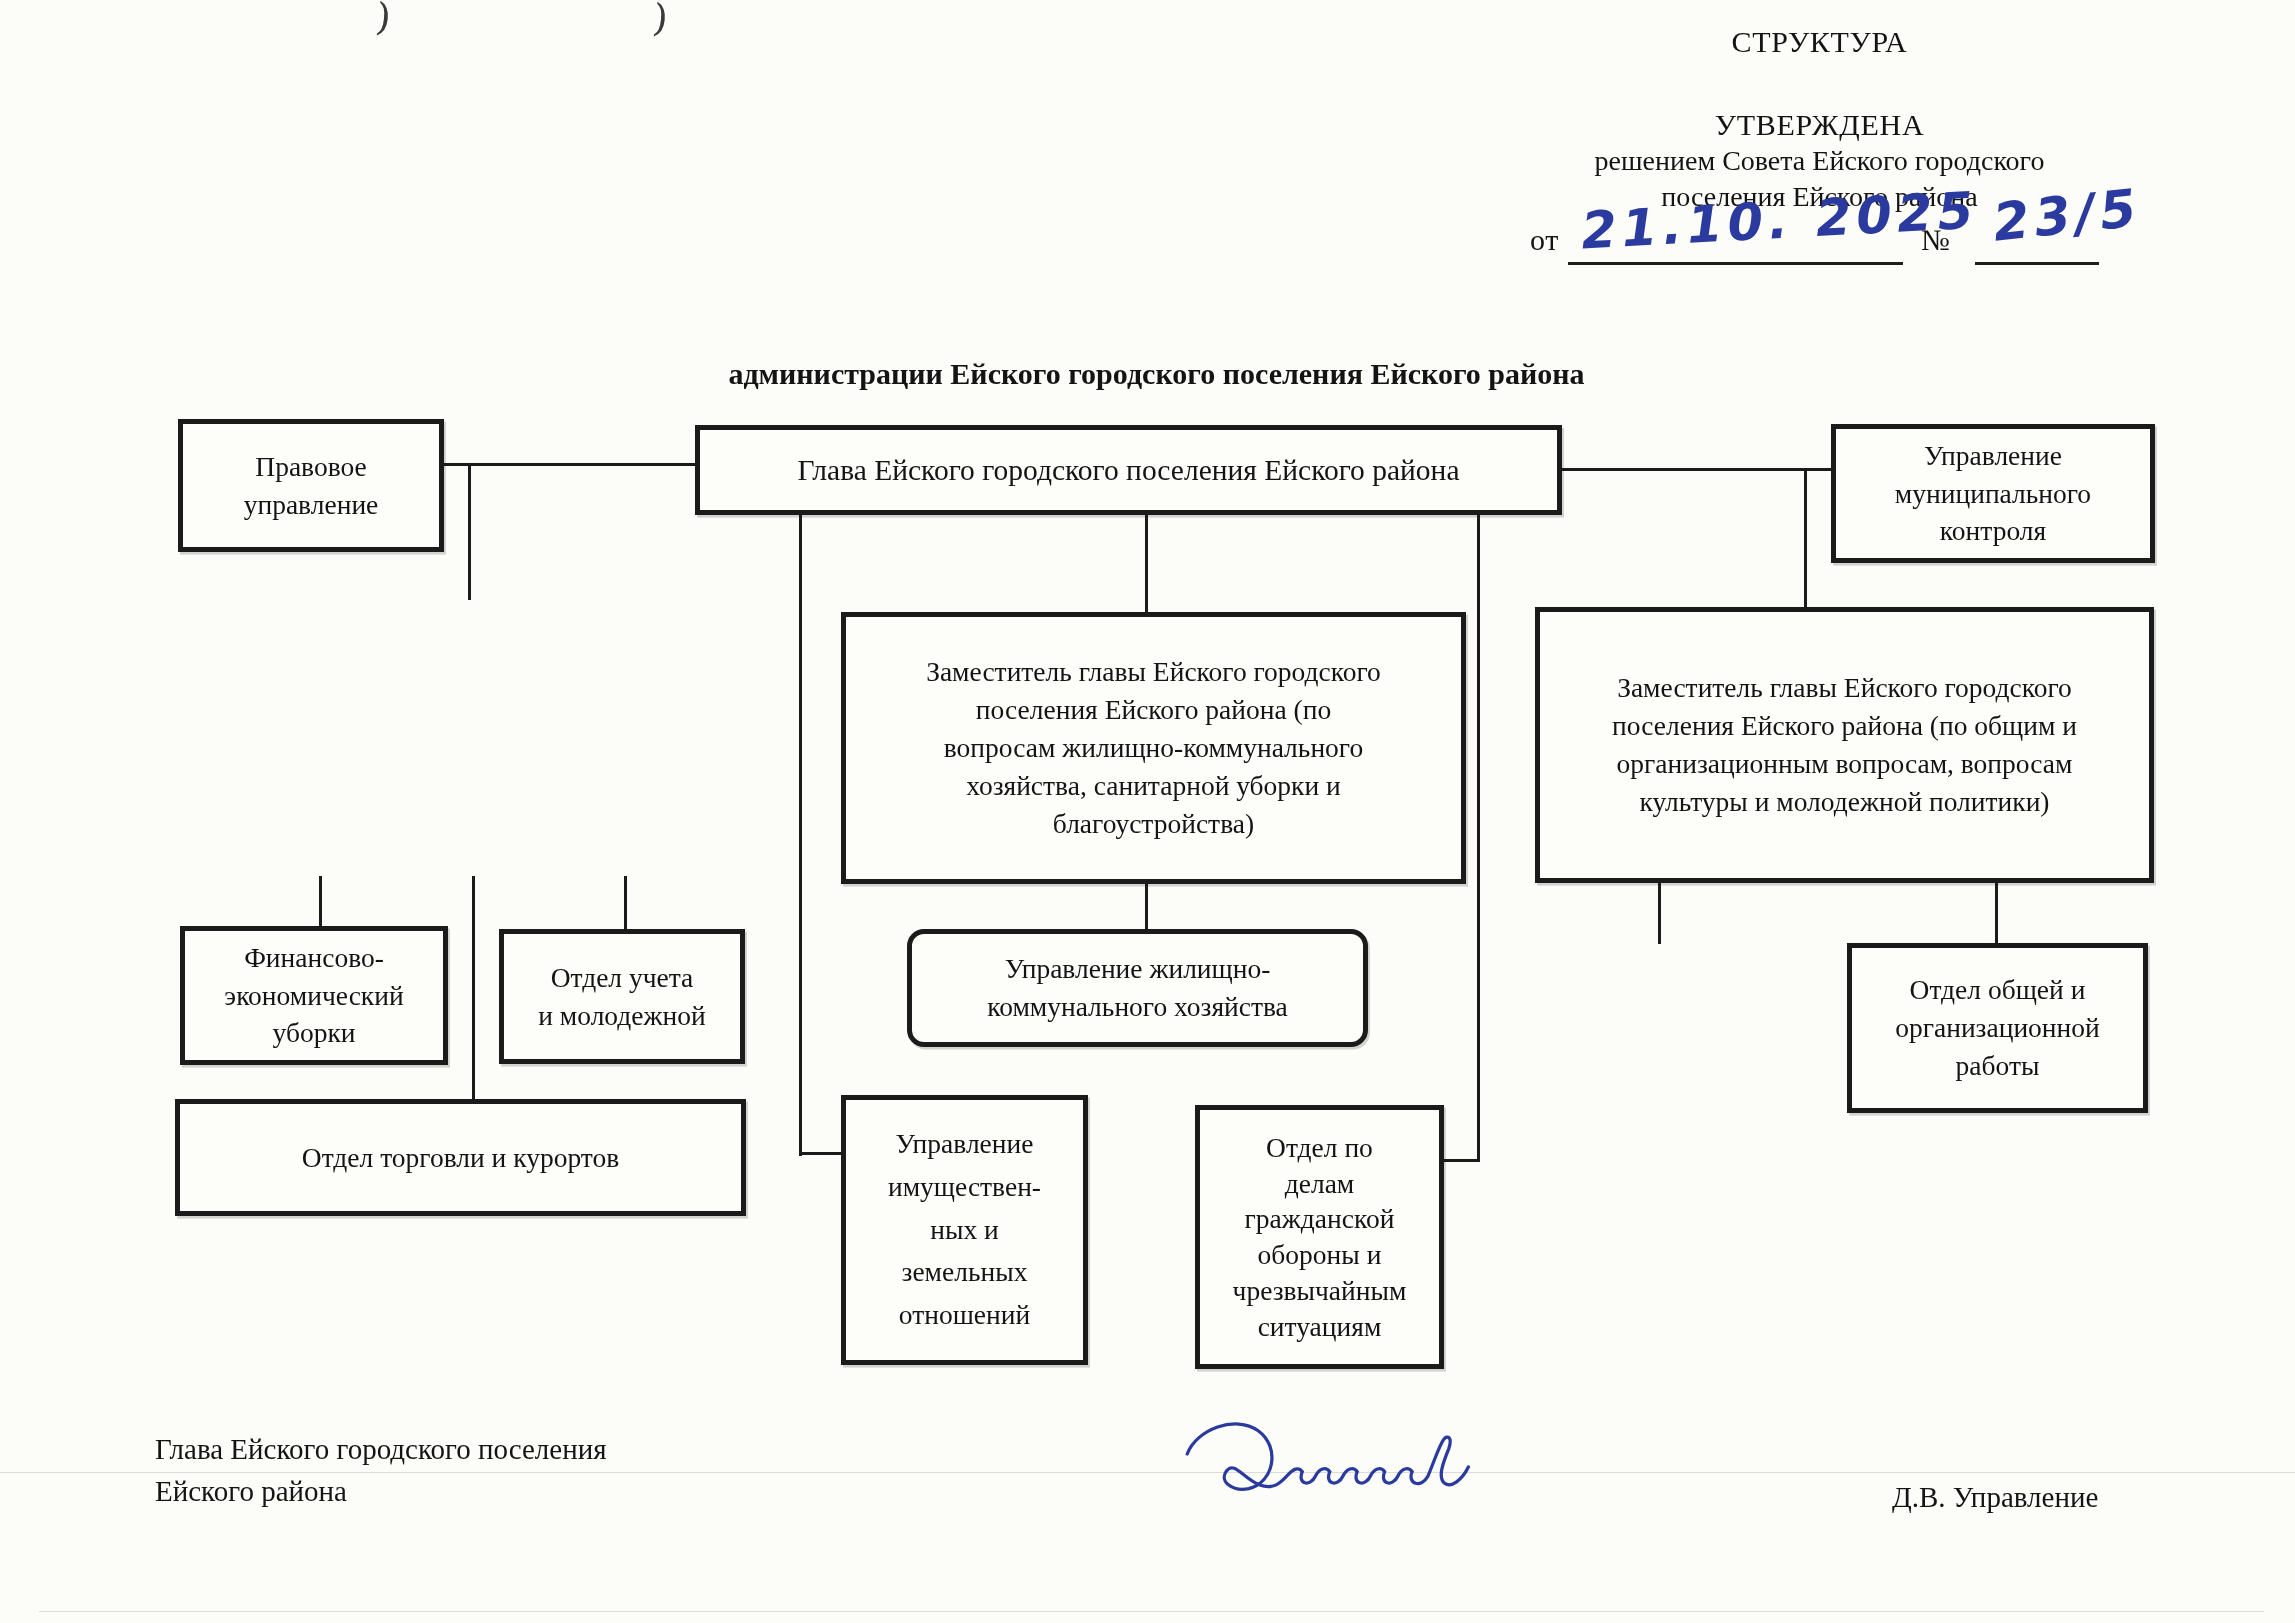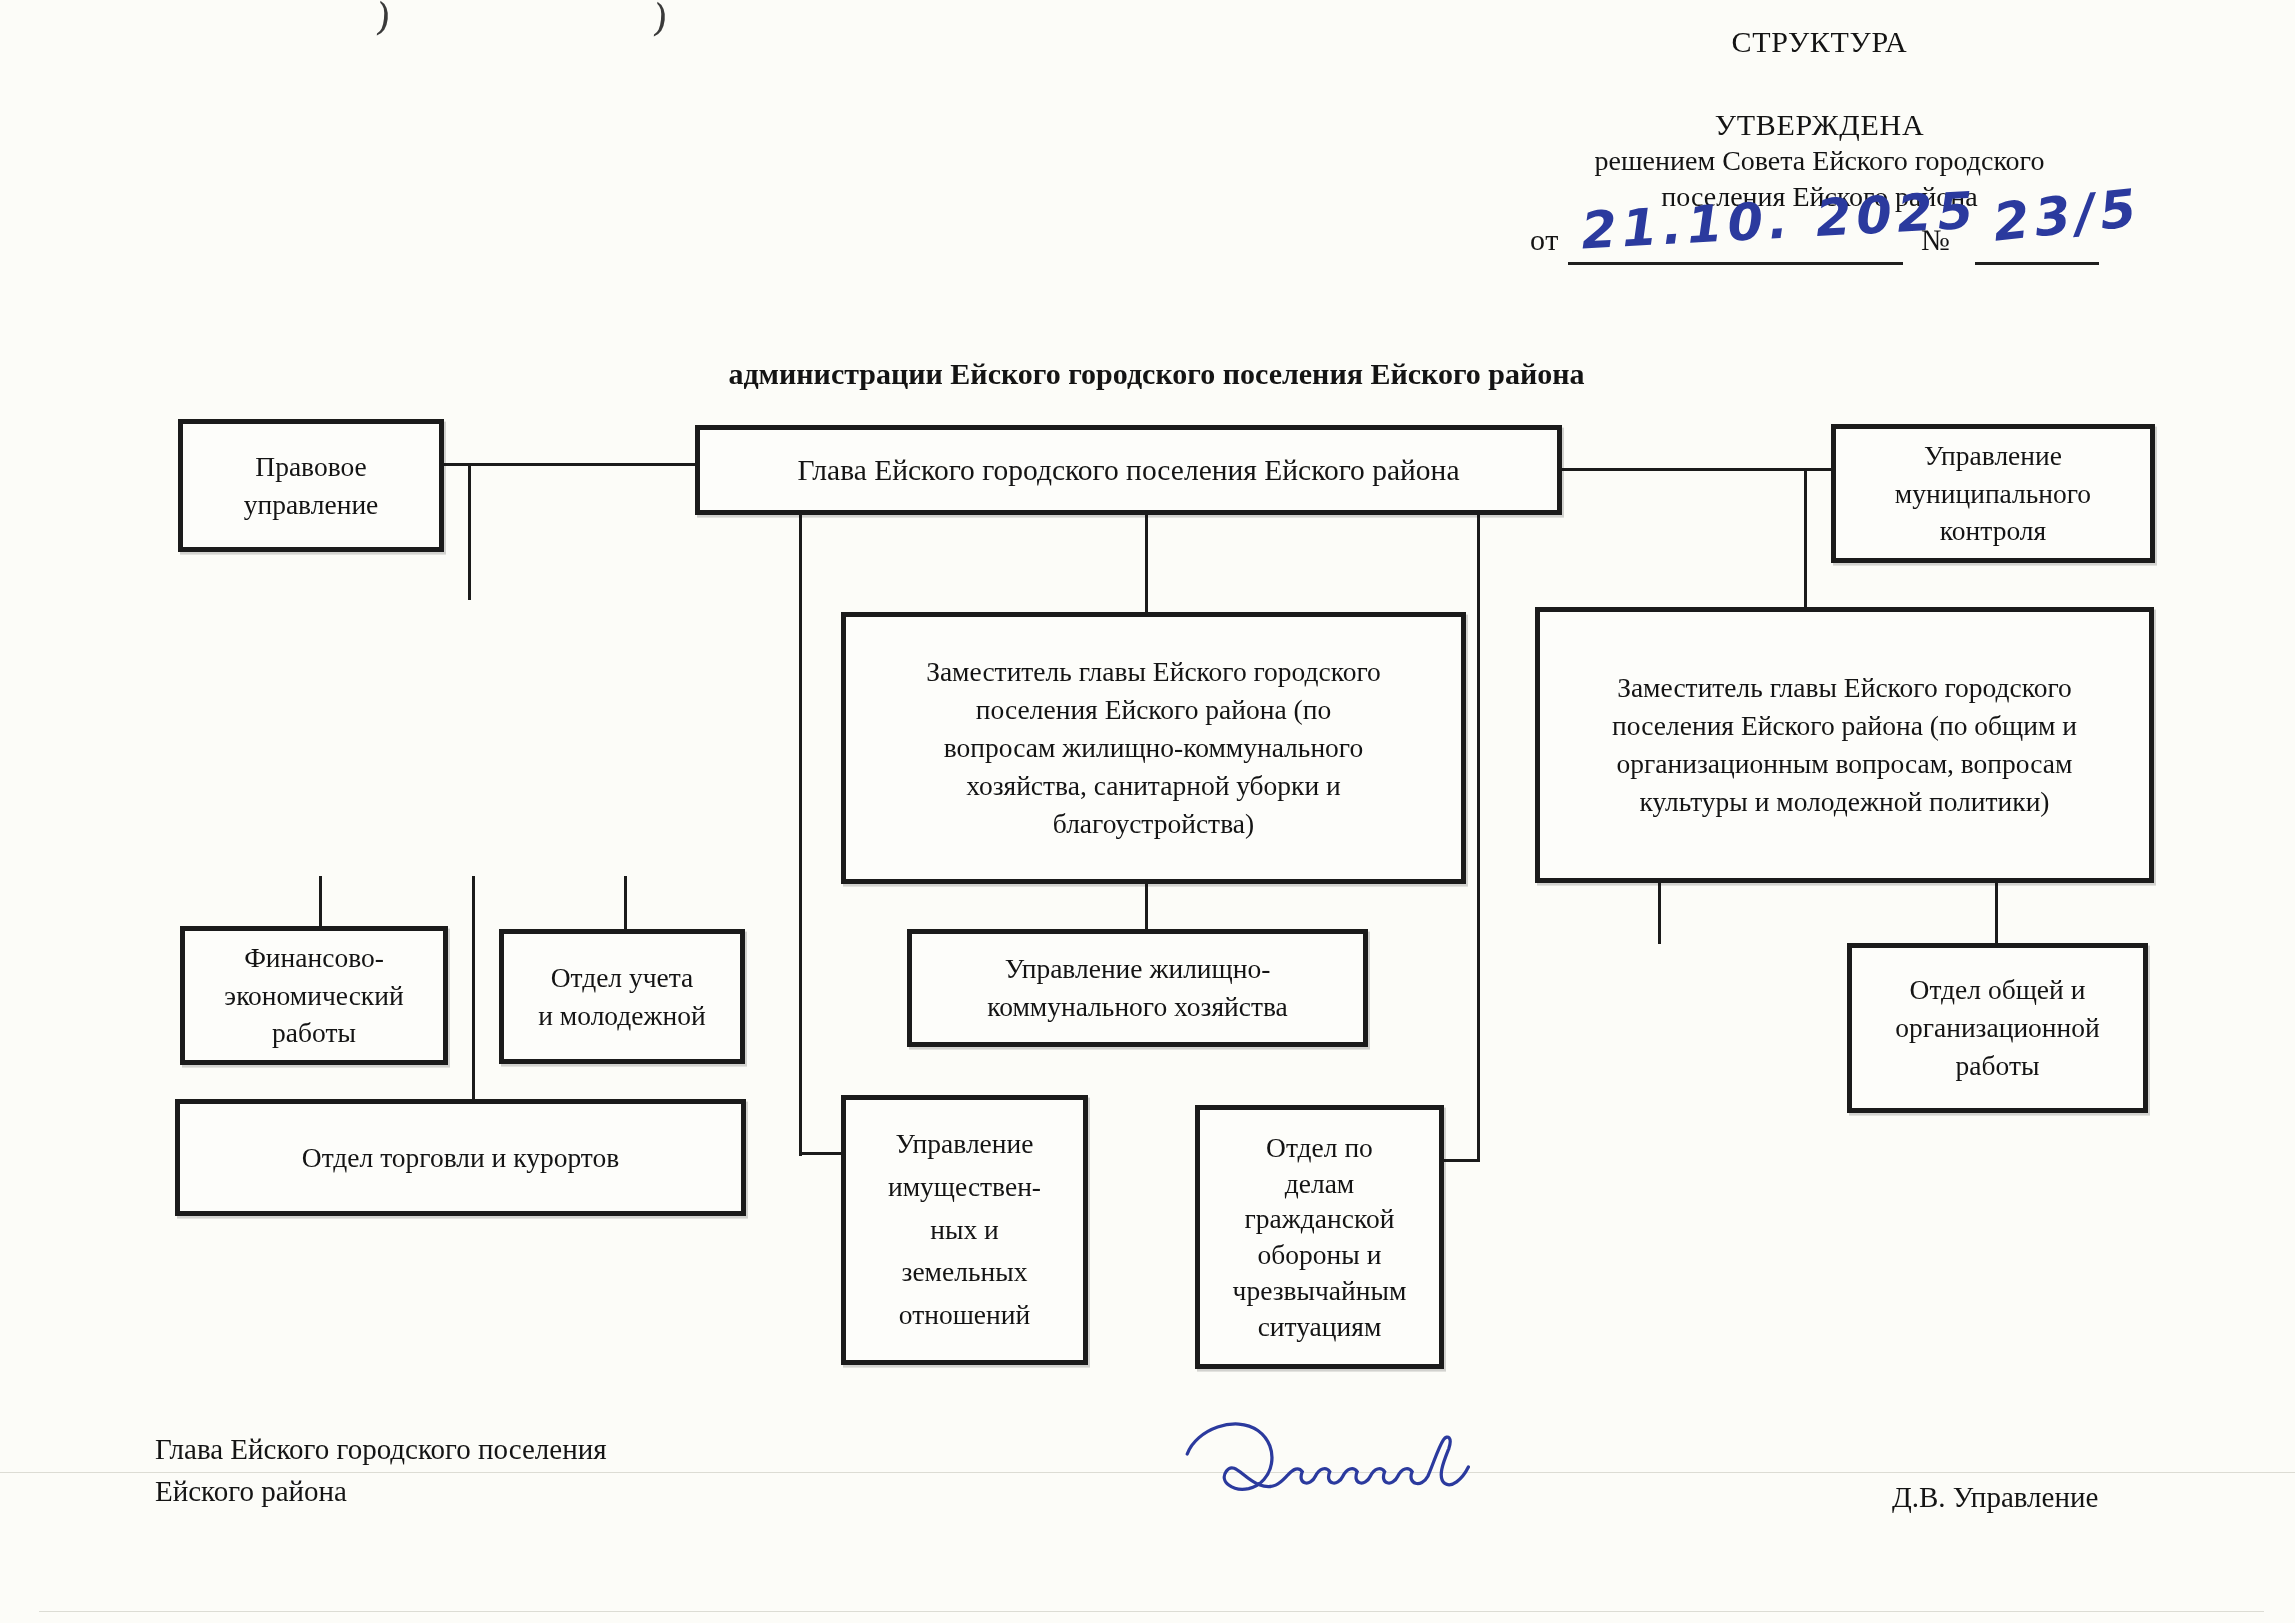--- a/index.html
+++ b/index.html
@@ -128,33 +128,33 @@
   <div class="node" style="left:1535px;top:607px;width:619px;height:276px;">
     <span class="node-label">Заместитель главы Ейского городского
 поселения Ейского района (по общим и
 организационным вопросам, вопросам
 культуры и молодежной политики)</span>
   </div>
 
   <div class="node" style="left:180px;top:926px;width:268px;height:139px;">
     <span class="node-label">Финансово-
 экономический
-работы</span>
+уборки</span>
   </div>
 
   <div class="node" style="left:499px;top:929px;width:246px;height:135px;">
     <span class="node-label">Отдел учета
 и молодежной</span>
   </div>
 
   <div class="node" style="left:175px;top:1099px;width:571px;height:117px;align-items:center;">
     <span class="node-label">Отдел торговли и курортов</span>
   </div>
 
-  <div class="node" style="left:907px;top:929px;width:461px;height:118px;">
+  <div class="node" style="left:907px;top:929px;width:461px;height:118px;border-radius:17px;">
     <span class="node-label">Управление жилищно-
 коммунального хозяйства</span>
   </div>
 
   <div class="node" style="left:841px;top:1095px;width:247px;height:270px;">
     <span class="node-label" style="line-height:1.55;">Управление
 имуществен-
 ных и
 земельных
 отношений</span>

